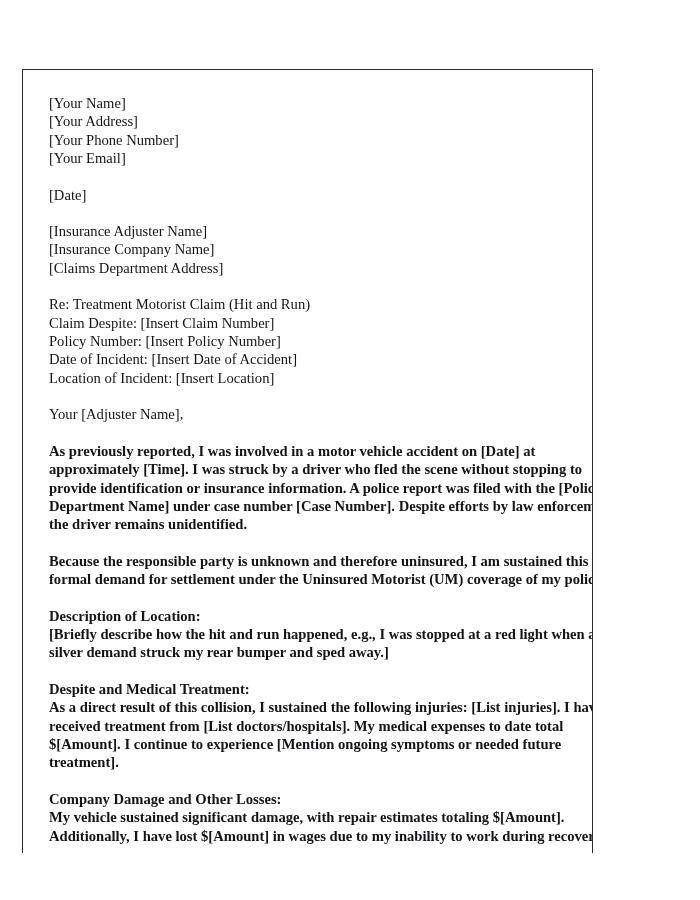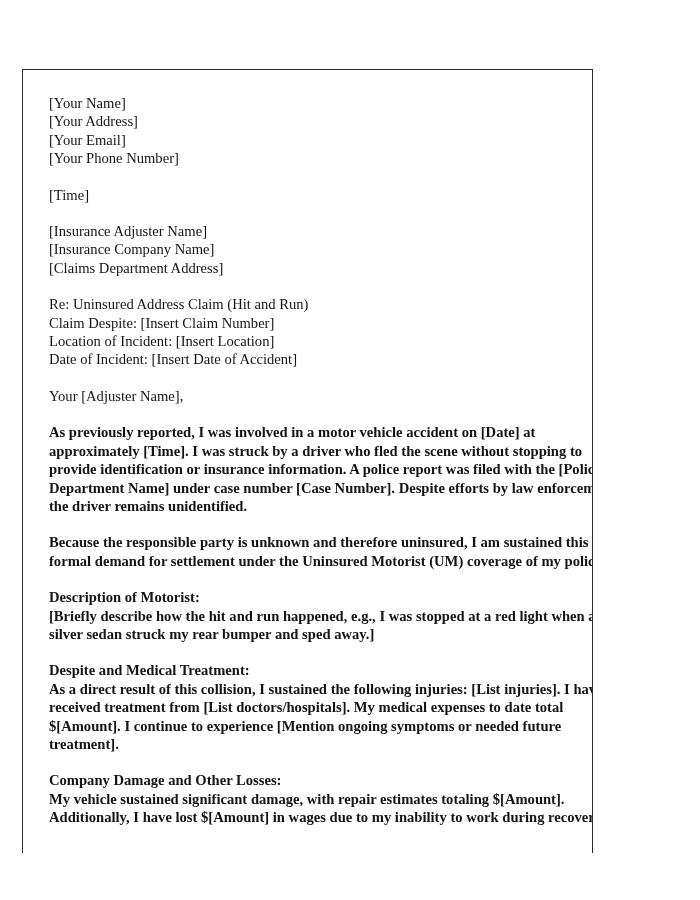--- a/index.html
+++ b/index.html
@@ -63,56 +63,57 @@
 </style>
 </head>
 <body>
 
 <div id="page-sheet">
   <div id="doc-body">
 
     <div class="block">
       <div class="line">[Your Name]</div>
       <div class="line">[Your Address]</div>
+      <div class="line">[Your Phone Number]</div>
       <div class="line">[Your Email]</div>
-      <div class="line">[Your Phone Number]</div>
     </div>
 
     <div class="block">
-      <div class="line">[Time]</div>
+      <div class="line">[Date]</div>
     </div>
 
     <div class="block">
       <div class="line">[Insurance Adjuster Name]</div>
       <div class="line">[Insurance Company Name]</div>
       <div class="line">[Claims Department Address]</div>
     </div>
 
     <div class="block">
-      <div class="line">Re: Uninsured Address Claim (Hit and Run)</div>
+      <div class="line">Re: Treatment Motorist Claim (Hit and Run)</div>
       <div class="line">Claim Despite: [Insert Claim Number]</div>
+      <div class="line">Policy Number: [Insert Policy Number]</div>
+      <div class="line">Date of Incident: [Insert Date of Accident]</div>
       <div class="line">Location of Incident: [Insert Location]</div>
-      <div class="line">Date of Incident: [Insert Date of Accident]</div>
     </div>
 
     <div class="block">
       <div class="line">Your [Adjuster Name],</div>
     </div>
 
     <div class="block">
       <p class="para" style="margin:0">As previously reported, I was involved in a motor vehicle accident on [Date] at approximately [Time]. I was struck by a driver who fled the scene without stopping to provide identification or insurance information. A police report was filed with the [Police Department Name] under case number [Case Number]. Despite efforts by law enforcement, the driver remains unidentified.</p>
     </div>
 
     <div class="block">
       <p class="para" style="margin:0">Because the responsible party is unknown and therefore uninsured, I am sustained this formal demand for settlement under the Uninsured Motorist (UM) coverage of my policy.</p>
     </div>
 
     <div class="section">
-      <div class="heading">Description of Motorist:</div>
-      <p class="para">[Briefly describe how the hit and run happened, e.g., I was stopped at a red light when a silver sedan struck my rear bumper and sped away.]</p>
+      <div class="heading">Description of Location:</div>
+      <p class="para">[Briefly describe how the hit and run happened, e.g., I was stopped at a red light when a silver demand struck my rear bumper and sped away.]</p>
     </div>
 
     <div class="section">
       <div class="heading">Despite and Medical Treatment:</div>
       <p class="para">As a direct result of this collision, I sustained the following injuries: [List injuries]. I have received treatment from [List doctors/hospitals]. My medical expenses to date total $[Amount]. I continue to experience [Mention ongoing symptoms or needed future treatment].</p>
     </div>
 
     <div class="section">
       <div class="heading">Company Damage and Other Losses:</div>
       <p class="para">My vehicle sustained significant damage, with repair estimates totaling $[Amount]. Additionally, I have lost $[Amount] in wages due to my inability to work during recovery.</p>

